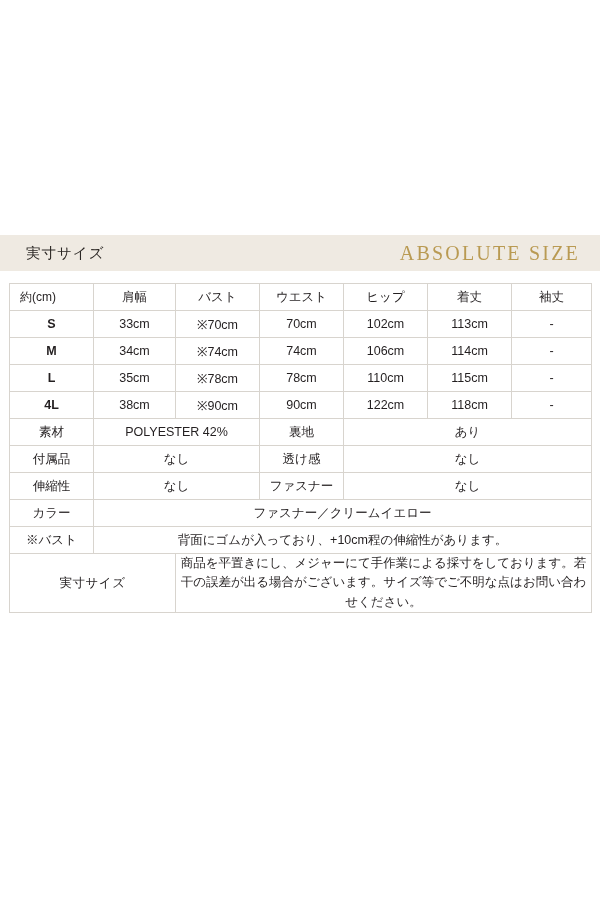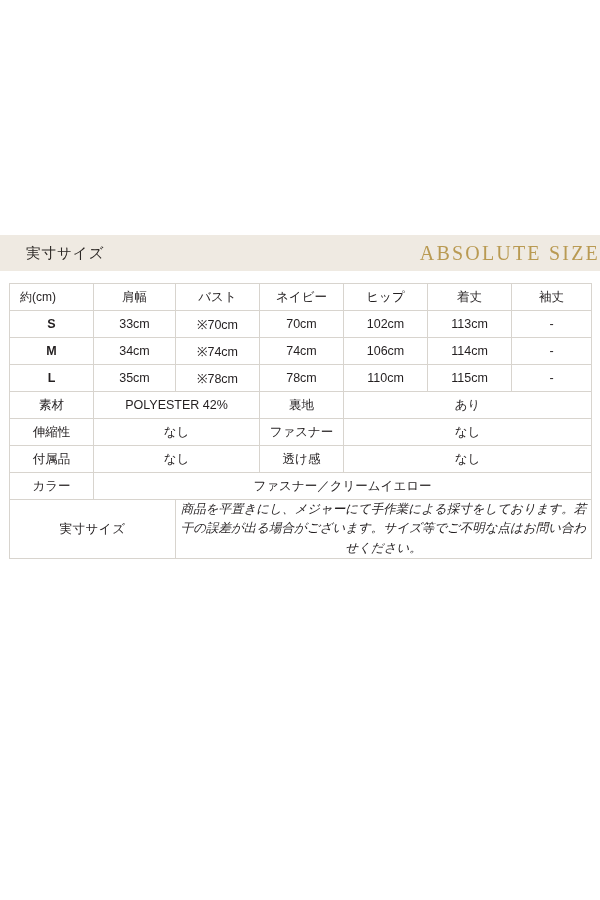--- a/index.html
+++ b/index.html
@@ -33,21 +33,21 @@
   }
   .header-band .jp-title {
     font-size: 14.5px;
     letter-spacing: 1px;
     color: #2b2724;
     margin-left: 26px;
     font-weight: 500;
   }
   .header-band .en-title {
     position: absolute;
-    right: 0;
+    right: 20px;
     top: 50%;
     transform: translateY(-50%);
     font-family: "Liberation Serif", serif;
     font-size: 20px;
     letter-spacing: 2.2px;
     color: #b99a52;
     font-weight: 400;
   }
 
   
@@ -106,21 +106,20 @@
   }
   .note-label {
     font-size: 13px;
     letter-spacing: 0.5px;
   }
   .note-text {
     text-align: left;
     padding: 6px 8px 6px 10px;
     font-size: 12.5px;
     line-height: 1.55;
-    font-style: italic;
   }
 </style>
 </head>
 <body>
 
 <div class="sheet">
 
   <div class="header-band">
     <span class="jp-title">実寸サイズ</span>
     <span class="en-title">ABSOLUTE SIZE</span>
@@ -134,21 +133,21 @@
         <col class="c3">
         <col class="c4">
         <col class="c5">
         <col class="c6">
     </colgroup>
     <thead>
       <tr>
         <td class="corner">約(cm)</td>
         <td>肩幅</td>
         <td>バスト</td>
-        <td>ネイビー</td>
+        <td>ウエスト</td>
         <td>ヒップ</td>
         <td>着丈</td>
         <td>袖丈</td>
       </tr>
     </thead>
     <tbody>
       <tr>
         <td class="size-label">S</td>
         <td>33cm</td>
         <td>※70cm</td>
@@ -168,42 +167,55 @@
       </tr>
       <tr>
         <td class="size-label">L</td>
         <td>35cm</td>
         <td>※78cm</td>
         <td>78cm</td>
         <td>110cm</td>
         <td>115cm</td>
         <td class="dash">-</td>
       </tr>
+      <tr>
+        <td class="size-label">4L</td>
+        <td>38cm</td>
+        <td>※90cm</td>
+        <td>90cm</td>
+        <td>122cm</td>
+        <td>118cm</td>
+        <td class="dash">-</td>
+      </tr>
 
       <tr>
         <td class="info-label">素材</td>
         <td class="span-val" colspan="2">POLYESTER 42%</td>
         <td class="info-label">裏地</td>
         <td class="span-val" colspan="3">あり</td>
       </tr>
       <tr>
+        <td class="info-label">付属品</td>
+        <td class="span-val" colspan="2">なし</td>
+        <td class="info-label">透け感</td>
+        <td class="span-val" colspan="3">なし</td>
+      </tr>
+      <tr>
         <td class="info-label">伸縮性</td>
         <td class="span-val" colspan="2">なし</td>
         <td class="info-label">ファスナー</td>
         <td class="span-val" colspan="3">なし</td>
       </tr>
       <tr>
-        <td class="info-label">付属品</td>
-        <td class="span-val" colspan="2">なし</td>
-        <td class="info-label">透け感</td>
-        <td class="span-val" colspan="3">なし</td>
-      </tr>
-      <tr>
         <td class="info-label">カラー</td>
         <td class="span-val" colspan="6">ファスナー／クリームイエロー</td>
+      </tr>
+      <tr>
+        <td class="info-label">※バスト</td>
+        <td class="span-val" colspan="6">背面にゴムが入っており、+10cm程の伸縮性があります。</td>
       </tr>
       <tr class="note-row">
         <td class="note-label" colspan="2">実寸サイズ</td>
         <td class="note-text" colspan="5">商品を平置きにし、メジャーにて手作業による採寸をしております。若干の誤差が出る場合がございます。サイズ等でご不明な点はお問い合わせください。</td>
       </tr>
     </tbody>
   </table>
 
 </div>
 

